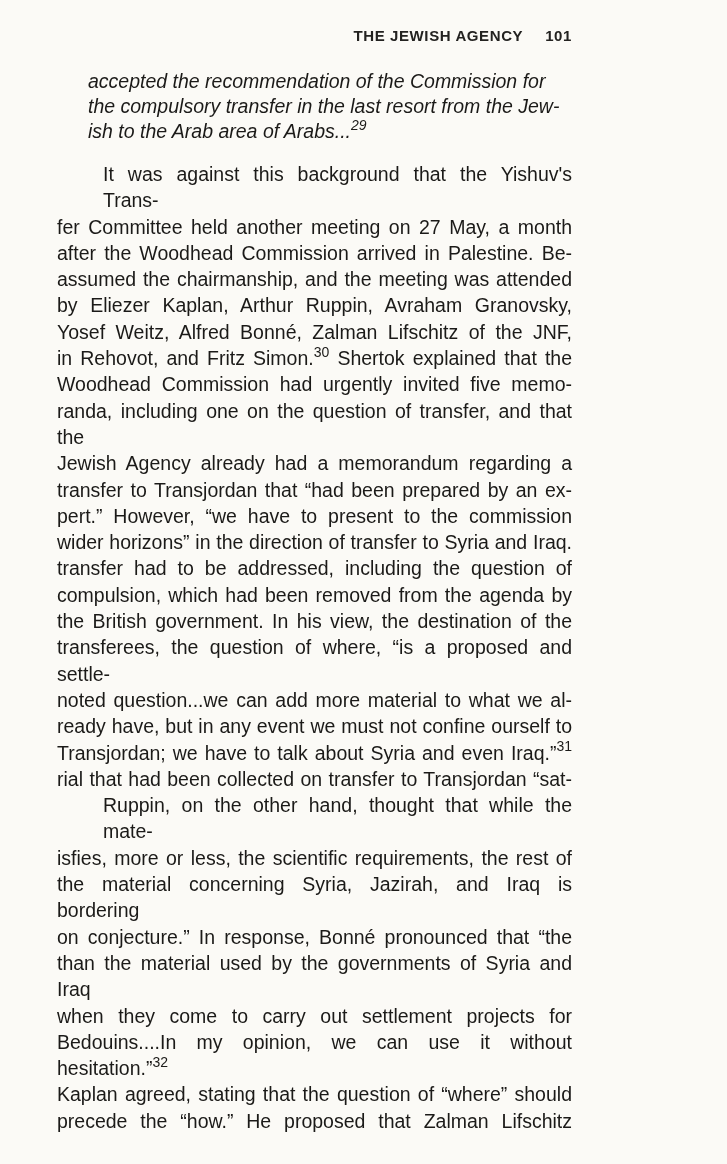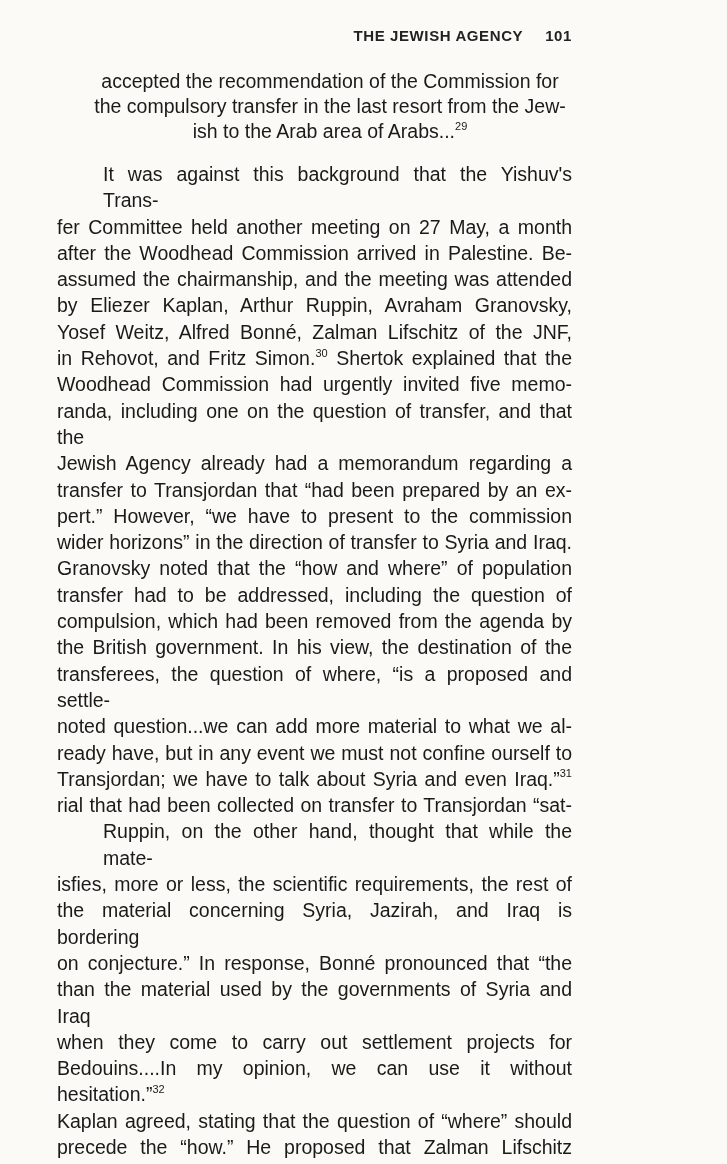--- a/index.html
+++ b/index.html
@@ -38,26 +38,27 @@
     font-size: 19.5px;
     line-height: 26.3px;
   }
   .para { margin: 0; }
   .line {
     text-align: justify;
     text-align-last: justify;
     white-space: normal;
   }
   .line.ragged {
-    text-align: center;
+    text-align: left;
     text-align-last: auto;
+    font-style: italic;
   }
   .line.indent { padding-left: 46px; }
   sup.fnref {
-    font-size: 11px;
+    font-size: 14px;
     line-height: 0;
     position: relative;
     top: -1px;
     vertical-align: super;
     letter-spacing: 0;
   }
 </style>
 </head>
 <body>
 
@@ -82,21 +83,20 @@
         <div class="line">assumed the chairmanship, and the meeting was attended</div>
         <div class="line">by Eliezer Kaplan, Arthur Ruppin, Avraham Granovsky,</div>
         <div class="line">Yosef Weitz, Alfred Bonné, Zalman Lifschitz of the JNF,</div>
         <div class="line">in Rehovot, and Fritz Simon.<sup class="fnref">30</sup> Shertok explained that the</div>
         <div class="line">Woodhead Commission had urgently invited five memo-</div>
         <div class="line">randa, including one on the question of transfer, and that the</div>
         <div class="line">Jewish Agency already had a memorandum regarding a</div>
         <div class="line">transfer to Transjordan that “had been prepared by an ex-</div>
         <div class="line">pert.” However, “we have to present to the commission</div>
         <div class="line">wider horizons” in the direction of transfer to Syria and Iraq.</div>
-        <div class="line">Granovsky noted that the “how and where” of population</div>
         <div class="line">transfer had to be addressed, including the question of</div>
         <div class="line">compulsion, which had been removed from the agenda by</div>
         <div class="line">the British government. In his view, the destination of the</div>
         <div class="line">transferees, the question of where, “is a proposed and settle-</div>
         <div class="line">noted question...we can add more material to what we al-</div>
         <div class="line">ready have, but in any event we must not confine ourself to</div>
         <div class="line">Transjordan;  we have to talk about Syria and even Iraq.”<sup class="fnref">31</sup></div>
       </div>
     <div class="para" id="para-1">
         <div class="line">rial that had been collected on transfer to Transjordan “sat-</div>

